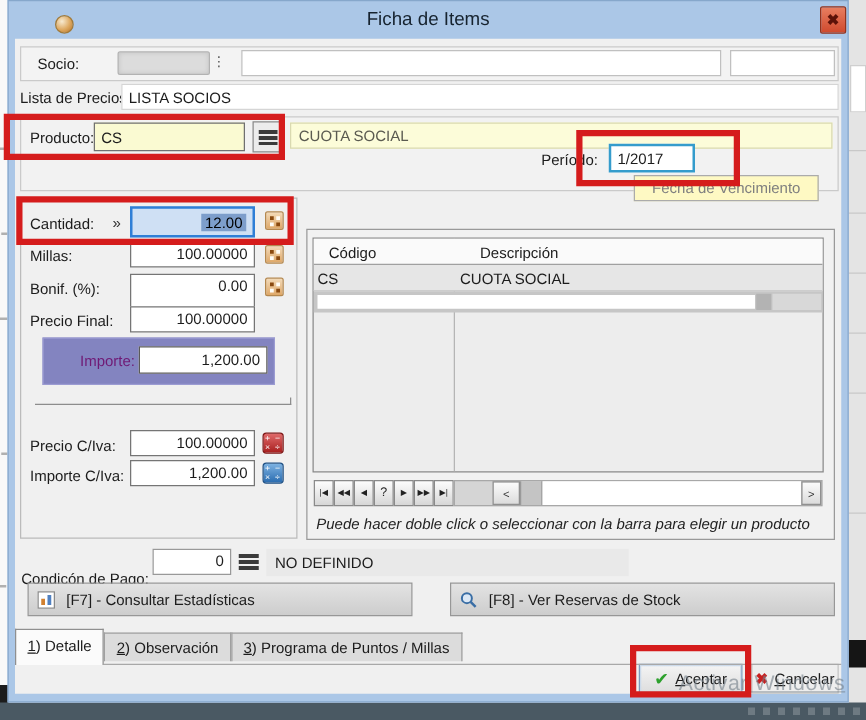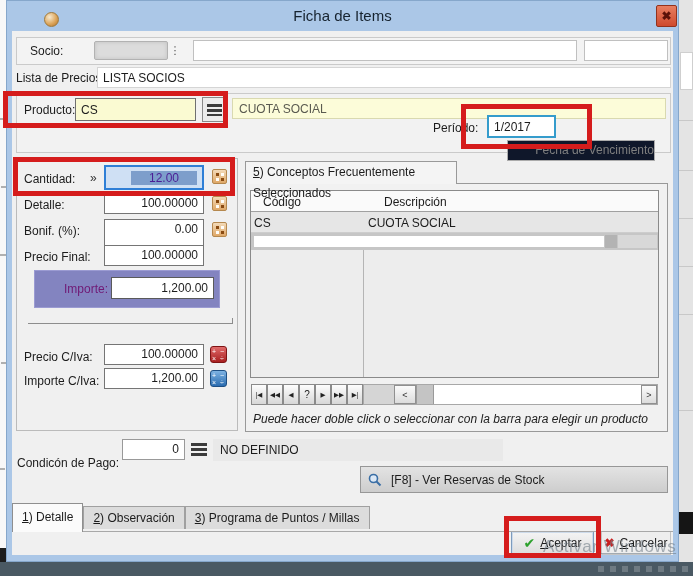--- a/index.html
+++ b/index.html
@@ -67,24 +67,24 @@
   .accel { text-decoration: underline; }
   
   .dlg-btn { display:flex; align-items:center; justify-content:center; gap:5px; }
   .btn-aceptar { background: linear-gradient(#f4f4f4,#dddddd); border:1px solid #7d9cbe;
     box-shadow: inset 0 0 0 1px #ccdaea; }
   .btn-cancelar { background:#eeeeee; border:1px solid #c4c4c4; }
   .check-glyph { color:#2da12d; font-size:14px; line-height:14px; }
   .cross-glyph { color:#c82020; font-size:12px; font-weight:bold; line-height:12px; }
   
   .redbox { border:5px solid #d51c1c; z-index:30; }
-  .tooltip { background:#0f172a; border:1px solid #ababab; color:#7f7f7f;
-    text-align:right; line-height:19px; z-index:6; }
+  .tooltip { background:#fef9c3; border:1px solid #ababab; color:#7f7f7f;
+    text-align:center; line-height:19px; z-index:6; }
   .watermark { color: rgba(115,126,137,0.6); font-size:17px; letter-spacing:0.5px; z-index:25; }
-  .sel { background:#7d9ecb; color:#4c1d95; padding:0 18px; }
+  .sel { background:#7d9ecb; color:#000000; padding:0 3px; }
   .bg-mark { background:#b0b0b0; }
   .rline { background:#c8c8c8; }
 </style>
 </head>
 <body>
 
 <div class="screen">
 
   <div class="abs" style="left:0;top:0;width:7px;height:576px;background:#f8f8f8;"></div>
   <div class="abs bg-mark" style="left:0;top:118px;width:5px;height:2px;"></div>
@@ -144,21 +144,21 @@
   <div class="abs tooltip" style="left:507px;top:140px;width:148px;height:21px;">Fecha de Vencimiento</div>
 
   <div class="abs" style="left:16px;top:158px;width:222px;height:273px;border:1px solid #bbb;background:#f0f0f0;"></div>
   <div class="abs lbl" style="left:24px;top:172px;">Cantidad:</div>
   <div class="abs lbl" style="left:90px;top:171px;color:#333;">»</div>
   <div class="abs" style="left:104px;top:165px;width:100px;height:25px;border:2px solid #2f7fd6;background:#cfe0f4;display:flex;justify-content:flex-end;align-items:center;padding-right:5px;">
       <span class="sel">12.00</span>
     </div>
   <div class="abs calc calc-orange" style="left:212px;top:169px;width:15px;height:15px;"></div>
 
-  <div class="abs lbl" style="left:24px;top:198px;">Detalle:</div>
+  <div class="abs lbl" style="left:24px;top:198px;">Millas:</div>
   <div class="abs inp" style="left:104px;top:193px;width:100px;height:21px;">100.00000</div>
   <div class="abs calc calc-orange" style="left:212px;top:196px;width:15px;height:15px;"></div>
 
   <div class="abs lbl" style="left:24px;top:224px;">Bonif. (%):</div>
   <div class="abs inp" style="left:104px;top:219px;width:100px;height:39px;">0.00</div>
   <div class="abs calc calc-orange" style="left:212px;top:222px;width:15px;height:15px;"></div>
 
   <div class="abs lbl" style="left:24px;top:250px;">Precio Final:</div>
   <div class="abs inp" style="left:104px;top:245px;width:100px;height:21px;">100.00000</div>
 
@@ -177,21 +177,20 @@
     </div>
 
   <div class="abs lbl" style="left:24px;top:374px;">Importe C/Iva:</div>
   <div class="abs inp" style="left:104px;top:368px;width:100px;height:21px;">1,200.00</div>
   <div class="abs calc calc-blue" style="left:210px;top:370px;width:17px;height:17px;">
       <span class="calc-sym">+ −</span>
       <span class="calc-sym">× ÷</span>
     </div>
 
   <div class="abs frame" style="left:245px;top:183px;width:423px;height:249px;"></div>
-  <div class="abs tab-top" style="left:245px;top:161px;width:212px;height:23px;z-index:2;"><span class="accel">5</span><span>) Conceptos Frecuentemente Seleccionados</span></div>
 
   <div class="abs grid" style="left:250px;top:190px;width:409px;height:188px;"></div>
   <div class="abs" style="left:363px;top:191px;width:1px;height:186px;background:#b5b5b5;"></div>
   <div class="abs grid-hdr" style="left:251px;top:191px;width:407px;height:21px;"></div>
   <div class="abs lbl" style="left:263px;top:195px;">Código</div>
   <div class="abs lbl" style="left:384px;top:195px;">Descripción</div>
   <div class="abs" style="left:251px;top:212px;width:407px;height:21px;background:#e6e6e6;border-bottom:1px solid #cdcdcd;"></div>
   <div class="abs lbl" style="left:254px;top:216px;">CS</div>
   <div class="abs lbl" style="left:368px;top:216px;">CUOTA SOCIAL</div>
   <div class="abs" style="left:251px;top:233px;width:407px;height:17px;background:#c6c6c6;"></div>
@@ -217,20 +216,24 @@
 
   <div class="abs hint lbl" style="left:253px;top:412px;">Puede hacer doble click o seleccionar con la barra para elegir un producto</div>
 
   <div class="abs lbl" style="left:17px;top:456px;">Condicón de Pago:</div>
   <div class="abs inp" style="left:122px;top:439px;width:63px;height:21px;border-color:#999;">0</div>
   <div class="abs burger" style="left:191px;top:443px;width:16px;height:13px;"></div>
   <div class="abs" style="left:213px;top:439px;width:290px;height:22px;background:#e9e9e9;">
       <span class="abs lbl" style="left:7px;top:4px;">NO DEFINIDO</span>
     </div>
 
+  <div class="abs big-btn" style="left:22px;top:466px;width:308px;height:27px;">
+    <span class="stats-icon"></span>
+    <span class="lbl" style="margin-left:9px;">[F7] - Consultar  Estadísticas</span>
+  </div>
   <div class="abs big-btn" style="left:360px;top:466px;width:308px;height:27px;">
     <span style="width:14px;height:14px;display:inline-block;">
       <svg width="14" height="14" viewBox="0 0 14 14">
           <circle cx="5.5" cy="5.5" r="4" fill="#dce8f5" stroke="#3a6ea5" stroke-width="1.6"></circle>
           <line x1="8.5" y1="8.5" x2="12.5" y2="12.5" stroke="#3a6ea5" stroke-width="2"></line>
         </svg>
     </span>
     <span class="lbl" style="margin-left:9px;">[F8] - Ver Reservas de Stock</span>
   </div>
 

